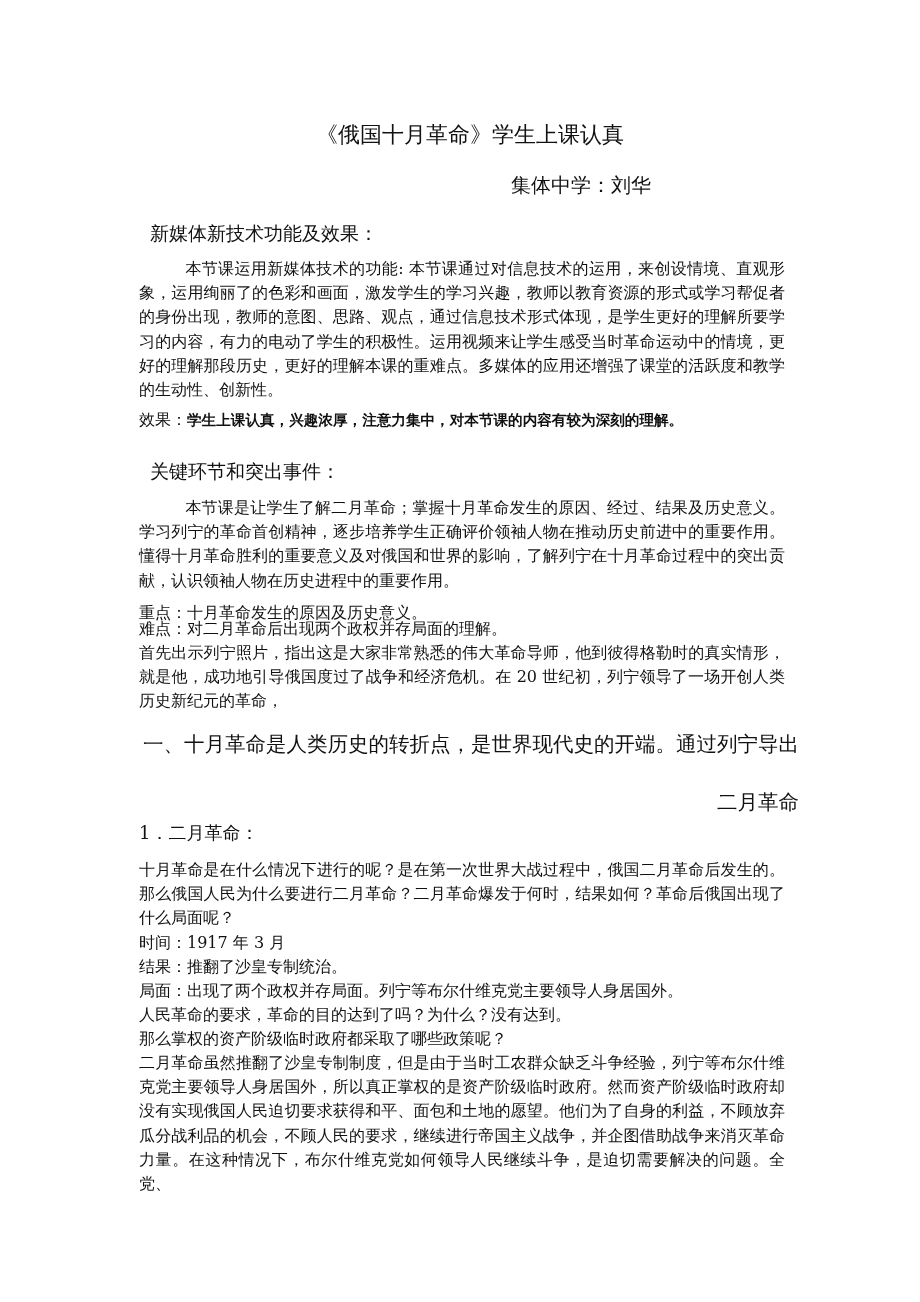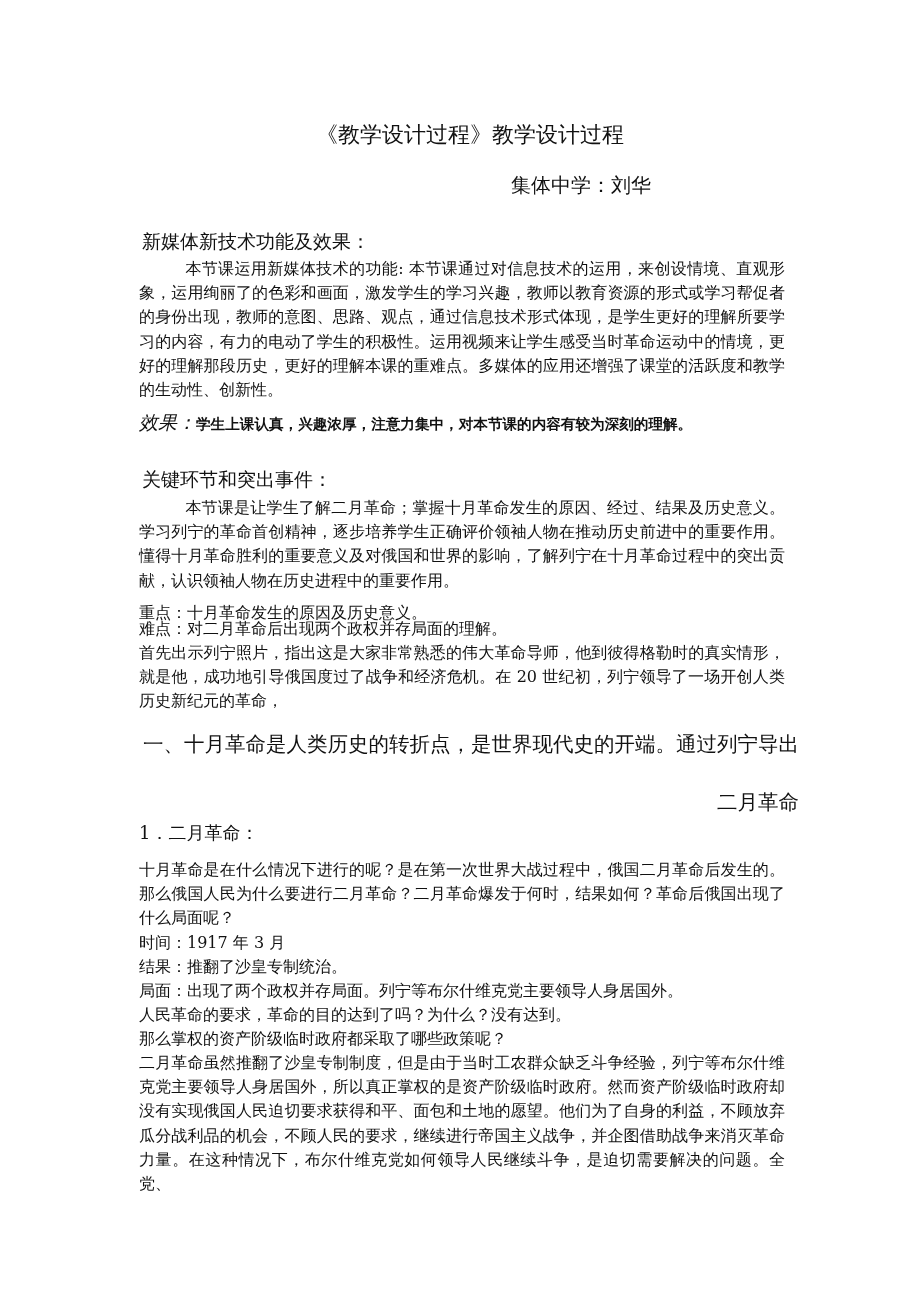--- a/index.html
+++ b/index.html
@@ -12,43 +12,43 @@
   .title {
     position: absolute; left: 0; top: 118px; width: 646px;
     font-size: 22px; line-height: 34px; text-align: center; padding-left: 16px; box-sizing: border-box;
     letter-spacing: 0px;
   }
   .author {
     position: absolute; top: 166px; left: 372px;
     font-size: 20px; line-height: 38px; white-space: nowrap;
   }
   .sec {
-    position: absolute; left: 3px; font-size: 19px; line-height: 30px; white-space: nowrap; margin-top: 8px;
+    position: absolute; left: 11px; font-size: 19px; line-height: 30px; white-space: nowrap;
   }
   .para {
     position: absolute; left: 0; width: 646px;
     font-size: 16px; line-height: 24.2px; text-align: justify;
     word-break: break-all;
   }
   .indent { text-indent: 2.9em; }
   .effect { position: absolute; left: 0; top: 410px; white-space: nowrap; }
-  .effect .lbl { font-size: 19px; font-style: italic; }
+  .effect .lbl { font-size: 16px; }
   .effect .txt { font-size: 14.6px; font-weight: bold; }
   .big {
     position: absolute; left: 0; width: 660px;
     font-size: 20.5px; line-height: 58px; word-break: break-all; text-align: right;
   }
   .num { position: absolute; left: 0; top: 818px; font-size: 18px; line-height: 30px; white-space: nowrap; }
 </style>
 </head>
 <body>
 
 <div class="page">
 
-  <div class="title">《教学设计过程》教学设计过程</div>
+  <div class="title">《俄国十月革命》学生上课认真</div>
   <div class="author">集体中学：刘华</div>
 
   <div class="sec" style="top:218px;">新媒体新技术功能及效果：</div>
   <div class="para indent" style="top:257px;">本节课运用新媒体技术的功能: 本节课通过对信息技术的运用，来创设情境、直观形象，运用绚丽了的色彩和画面，激发学生的学习兴趣，教师以教育资源的形式或学习帮促者的身份出现，教师的意图、思路、观点，通过信息技术形式体现，是学生更好的理解所要学习的内容，有力的电动了学生的积极性。运用视频来让学生感受当时革命运动中的情境，更好的理解那段历史，更好的理解本课的重难点。多媒体的应用还增强了课堂的活跃度和教学的生动性、创新性。</div>
 
   <div class="effect">
     <span class="lbl">效果：</span><span class="txt">学生上课认真，兴趣浓厚，注意力集中，对本节课的内容有较为深刻的理解。</span>
   </div>
 
   <div class="sec" style="top:456px;">关键环节和突出事件：</div>

